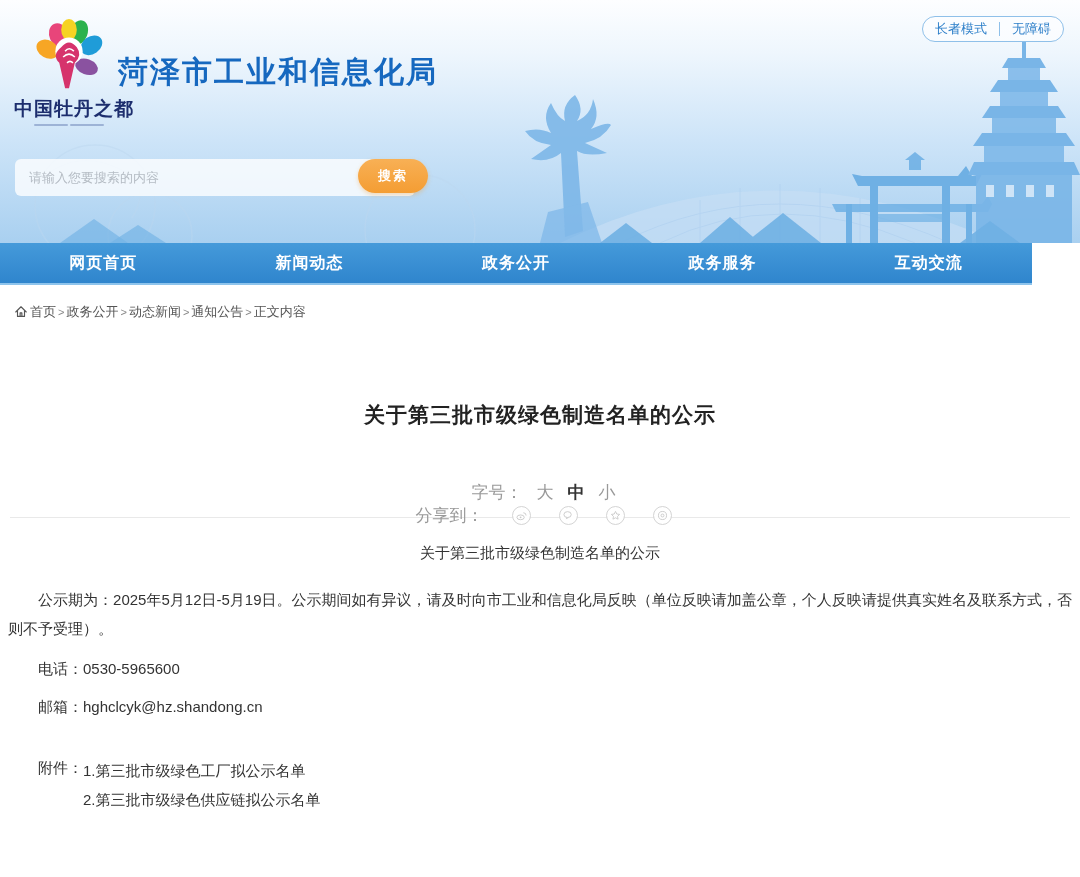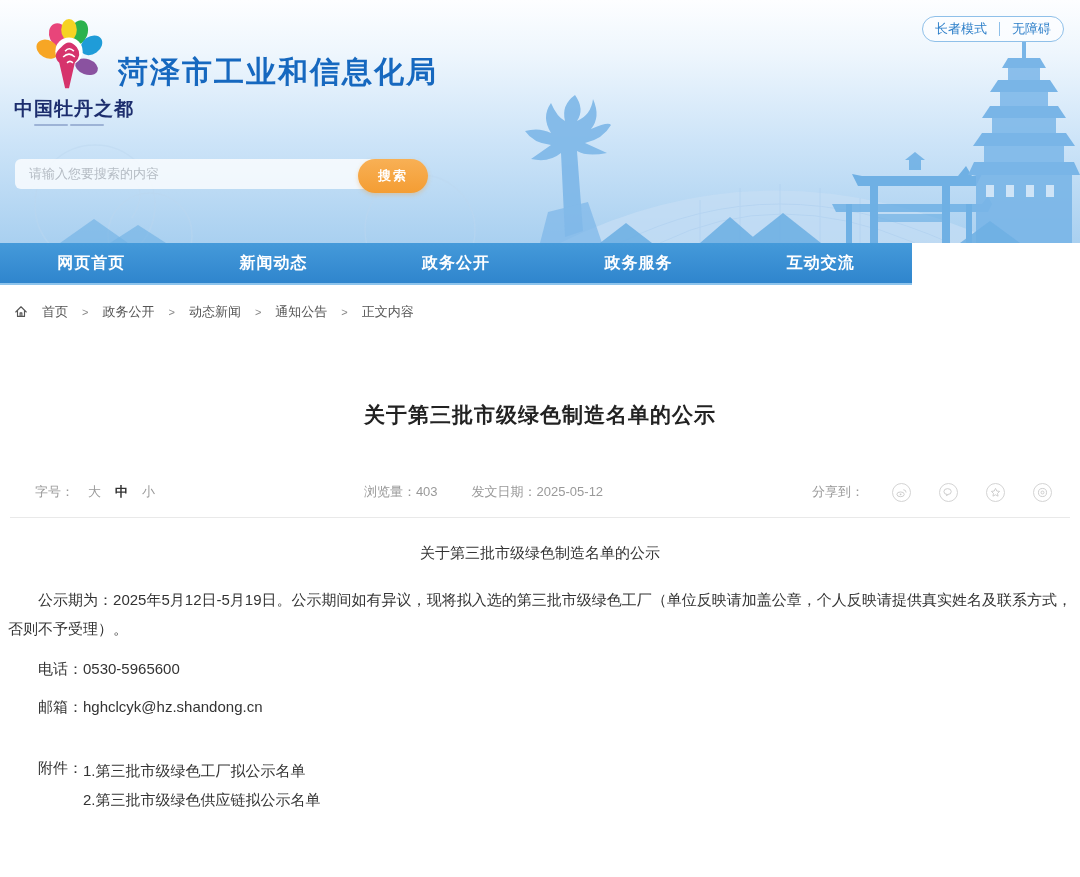--- a/index.html
+++ b/index.html
@@ -30,58 +30,58 @@
   .access-pill {
     position:absolute; right:16px; top:16px; height:26px;
     display:flex; align-items:center;
     border:1px solid #8fc0e9; border-radius:13px;
     background:rgba(255,255,255,0.55); font-size:13px; color:#2d7fc9;
   }
   .access-pill span { padding:0 12px; cursor:pointer; }
   .access-pill .pill-div { width:1px; height:14px; background:#8fc0e9; }
   .search-row { position:absolute; left:15px; top:159px; width:400px; height:34px; }
   .search-input {
-    width:400px; height:30px; border:none; outline:none;
+    width:400px; height:37px; border:none; outline:none;
     background:rgba(255,255,255,0.78); border-radius:6px;
     padding:0 80px 0 14px; font-size:13px; color:#333;
-    font-family:Liberation Mono, monospace;
+    font-family:Liberation Sans, sans-serif;
   }
   .search-input::placeholder { color:#b5bcc4; }
   .search-btn {
     position:absolute; right:-13px; top:0; width:70px; height:34px;
     background:linear-gradient(180deg,#f8b055,#f49d33); border:none; border-radius:17px;
     color:#fff; font-size:13px; font-weight:bold; cursor:pointer; letter-spacing:2px;
     box-shadow:0 2px 4px rgba(244,157,51,0.35);
   }
   
   .nav {
-    width:912px; height:42px; display:flex; align-items:center;
+    width:1032px; height:42px; display:flex; align-items:center;
     background:linear-gradient(180deg,#459ada,#2f85cd);
     border-bottom:2px solid #8ec4ec;
   }
   .nav a {
     flex:1; text-align:center; color:#fff; font-size:16px; font-weight:bold;
     text-decoration:none; letter-spacing:1px; cursor:pointer;
   }
   
   .crumbs {
-    display:flex; align-items:center; gap:14px;
+    display:flex; align-items:center; gap:2px;
     padding:18px 0 10px 14px; font-size:13px; color:#555;
   }
   .crumbs .home-ic { font-size:14px; color:#555; }
   .crumbs a { color:#555; text-decoration:none; cursor:pointer; }
   .crumbs .sep { color:#888; font-size:11px; }
   
   .art-title {
     text-align:center; font-size:21px; font-weight:bold; color:#222;
     margin-top:70px; letter-spacing:1px;
   }
   .meta-row {
     display:flex; align-items:center; margin-top:52px;
-    padding:0 28px 0 35px; font-size:13px; color:#999; height:22px;
+    padding:0 28px 0 35px; font-size:17px; color:#999; height:22px;flex-direction:column;
   }
   .meta-left { display:flex; align-items:center; gap:14px; }
   .meta-left .sz { cursor:pointer; color:#999; }
   .meta-left .sz.active { color:#333; font-weight:bold; }
   .meta-center { flex:1; display:flex; justify-content:center; gap:34px; color:#999; }
   .meta-right { display:flex; align-items:center; gap:28px; color:#999; }
   .share-ic {
     width:19px; height:19px; border-radius:50%; border:1px solid #d4d4d4;
     display:inline-flex; align-items:center; justify-content:center; cursor:pointer;
     color:#c9c9c9; font-size:10px; background:#fff;
@@ -225,28 +225,20 @@
 
 <h1 class="art-title">关于第三批市级绿色制造名单的公示</h1>
 
 <div class="meta-row">
   <div class="meta-left">
     <span>字号：</span>
     <span class="sz">大</span>
     <span class="sz active">中</span>
     <span class="sz">小</span>
   </div>
-  <div class="meta-center">
-    <span>
-      <span>浏览量：</span><span>403</span>
-    </span>
-    <span>
-      <span>发文日期：</span><span>2025-05-12</span>
-    </span>
-  </div>
   <div class="meta-right">
     <span>分享到：</span>
     <span class="share-ic">
       <svg width="11" height="11" viewBox="0 0 12 12">
           <ellipse cx="5" cy="8" rx="4" ry="2.6" fill="none" stroke="#c9c9c9" stroke-width="1"></ellipse>
           <circle cx="5" cy="8" r="1" fill="#c9c9c9"></circle>
           <path d="M8 3 q3 0 3 3" fill="none" stroke="#c9c9c9" stroke-width="1"></path>
         </svg>
     </span>
     <span class="share-ic">
@@ -266,21 +258,21 @@
           <circle cx="6" cy="6" r="1.6" fill="none" stroke="#c9c9c9" stroke-width="1"></circle>
         </svg>
     </span>
   </div>
 </div>
 
 <div class="divider"></div>
 
 <div class="body-wrap">
   <div class="body-subtitle">关于第三批市级绿色制造名单的公示</div>
-  <p class="para">公示期为：2025年5月12日-5月19日。公示期间如有异议，现将拟入选的第三批市级绿色工厂（单位反映请加盖公章，个人反映请提供真实姓名及联系方式，否则不予受理）。</p>
+  <p class="para">公示期为：2025年5月12日-5月19日。公示期间如有异议，请及时向市工业和信息化局反映（单位反映请加盖公章，个人反映请提供真实姓名及联系方式，否则不予受理）。</p>
 
   <div class="contact-line">
     <span>电话：</span><span>0530-5965600</span>
   </div>
   <div class="contact-line">
     <span>邮箱：</span><span>hghclcyk@hz.shandong.cn</span>
   </div>
 
   <div class="attach-block">
     <span class="attach-label">附件：</span>

